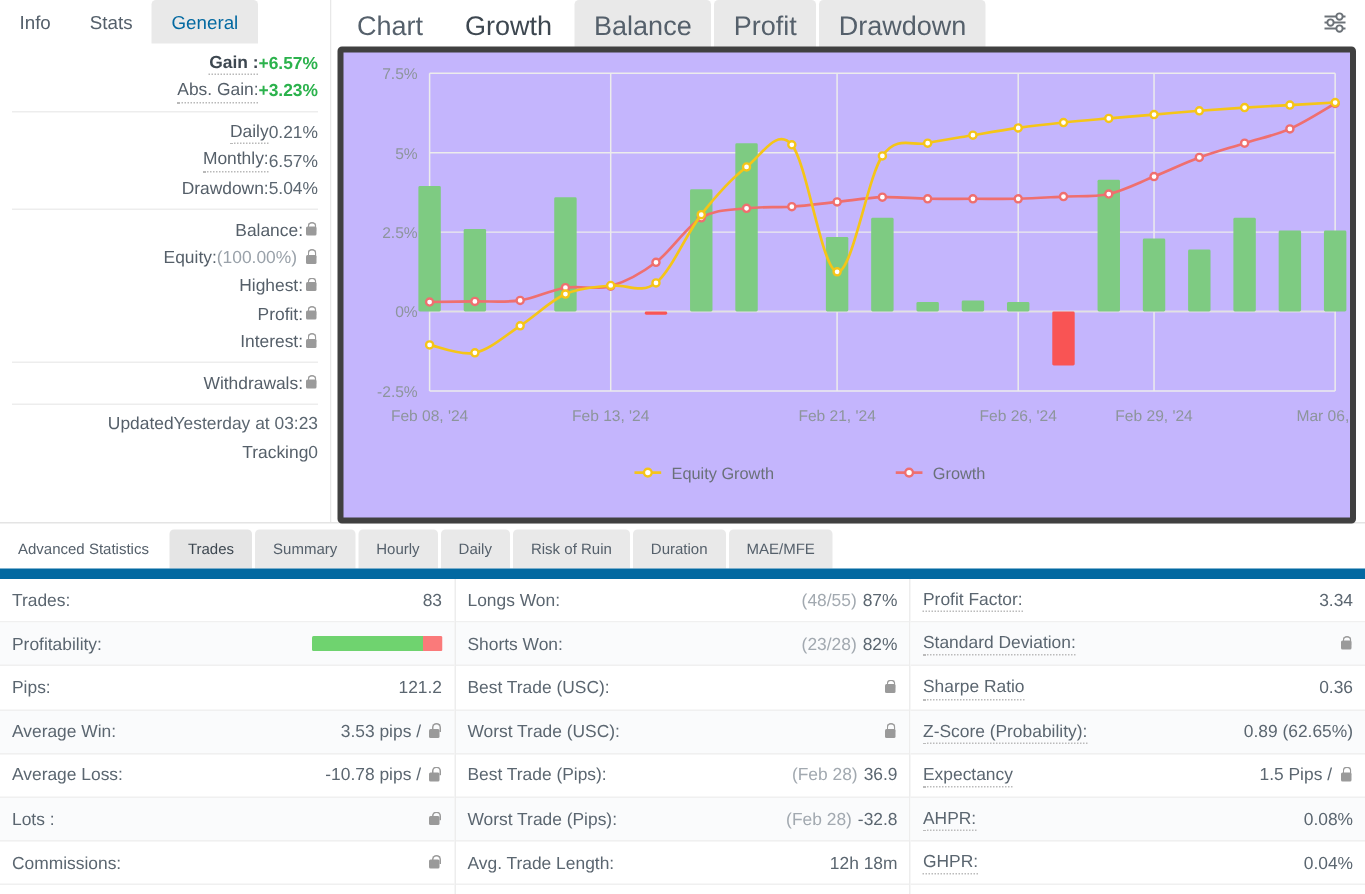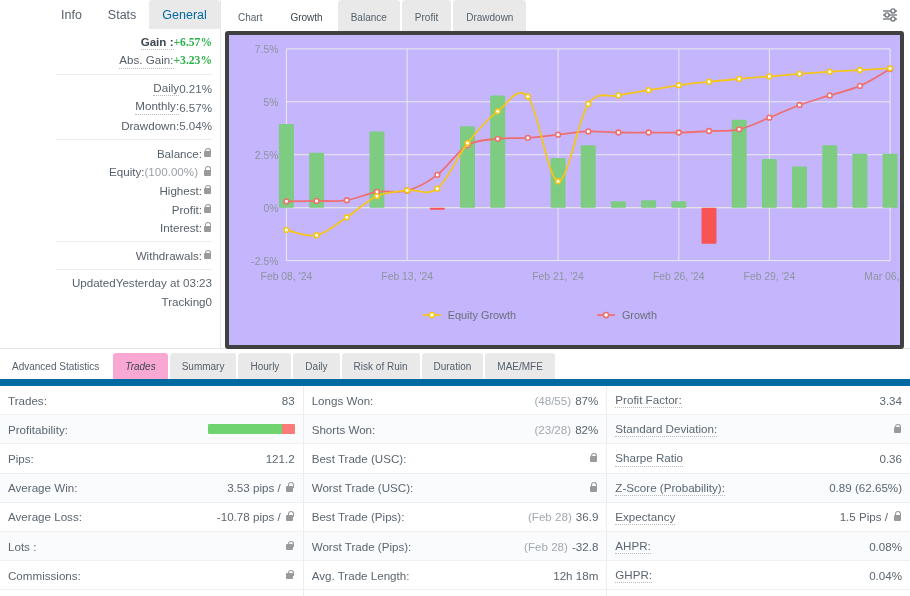--- a/index.html
+++ b/index.html
@@ -9,60 +9,60 @@
     background: #ffffff;
     color: #4a4a4a;
     overflow: hidden;
   }
   .app { width: 910px; height: 596px; display: flex; flex-direction: column; }
 
   
   .top { display: flex; height: 348px; }
 
   
-  .sidebar { width: 221px; border-right: 1px solid #e8e8e8; display: flex; flex-direction: column; background:#fff;padding-left:48px;}
+  .sidebar { width: 221px; border-right: 1px solid #e8e8e8; display: flex; flex-direction: column; background:#fff;}
   .side-tabs { display: flex; height: 29px; align-items: stretch; background: #fff; }
   .side-tab {
     padding: 0 13px; display: flex; align-items: center; justify-content: center;
     font-size: 12.5px; color: #55606b; background: #fff; cursor: pointer;
     border-radius: 3px 3px 0 0;
   }
   .side-tab.grey { background: #e9e9e9; color:#0369a1; }
   .side-tab.active { background: #fff; }
 
   .stat-list { padding: 0 8px; flex: 1; }
   .srow {
     display: flex; align-items: center; justify-content: flex-end;
     height: 18.6px; font-size: 11.6px; color: #5b6670;
   }
   .srow .lbl { color:#555f69; white-space: nowrap; }
   .srow .lbl.dotted { border-bottom: 1px dotted #b9b9b9; line-height: 1.25; }
   .srow .lbl.strong { font-weight: bold; color:#3d4750; }
   .srow .val { display:flex; align-items:center; gap:4px; white-space: nowrap; color:#5b6670;}
-  .srow .val.green { color: #2bb24c; font-weight: bold; font-family: Liberation Serif, serif; }
+  .srow .val.green { color: #2bb24c; font-weight: bold; }
   .val .sub { color:#9aa2aa; }
   .divider { height:1px; background:#ededed; margin: 4px 0; }
 
   .lock {
     display:inline-block; width:10px; height:12px; position:relative; vertical-align:middle;
   }
   .lock::before{
     content:""; position:absolute; left:1.5px; top:4px; width:7px; height:6px;
     background:#9a9a9a; border-radius:1px;
   }
   .lock::after{
     content:""; position:absolute; left:3px; top:0.5px; width:4px; height:5px;
     border:1.5px solid #9a9a9a; border-bottom:none; border-radius:3px 3px 0 0;
   }
 
   
   .chartpanel { flex:1; display:flex; flex-direction:column; background:#fff; }
   .chart-tabbar { display:flex; align-items:stretch; height:29px; padding-left:4px; position:relative;}
   .ctab {
-    padding:17px 13px; display:flex; align-items:center; font-size:10px;
+    padding:17px 13px; display:flex; align-items:center; font-size:18px;
     color:#55606b; background:#e9e9e9; cursor:pointer; border-radius:3px 3px 0 0;
     margin-right:2px;
   }
   .ctab.active { background:#fff; color:#3d4750; }
   .ctab.plain { background:#fff; }
   .settings-icon { position:absolute; right:10px; top:6px; width:20px; height:18px; cursor:pointer;}
 
   .chart-card {
     margin: 2px 6px 6px 4px; border:4px solid #404040; border-radius:3px;
     flex:1; background:#c4b5fd; position:relative;
@@ -70,21 +70,21 @@
   .chart-svg { display:block; width:100%; height:100%; }
 
   
   .bottom { flex:1; border-top:1px solid #e4e4e4; display:flex; flex-direction:column; background:#fff; }
   .bot-tabbar { display:flex; align-items:stretch; height:30px; padding-top:4px; }
   .btab {
     padding:0 12px; display:flex; align-items:center; font-size:10px;
     color:#55606b; background:#e9e9e9; cursor:pointer; border-radius:3px 3px 0 0;
     margin-right:2px; white-space:nowrap;
   }
-  .btab.active { background:#f9a8d4; color:#3d4750;font-style:italic; }
+  .btab.active { background:#e5e5e5; color:#3d4750; }
   .btab.plain { background:#fff; }
 
   .stats-grid { flex:1; display:flex; border-top:7px solid #0369a1; }
   .col { flex:1; display:flex; flex-direction:column; }
   .col + .col { border-left:1px solid #ededed; }
   .brow {
     display:flex; align-items:center; justify-content:space-between;
     height:29.2px; padding:0 8px; font-size:11.6px; color:#5b6670;
     border-bottom:1px solid #f0f0f0;
   }

